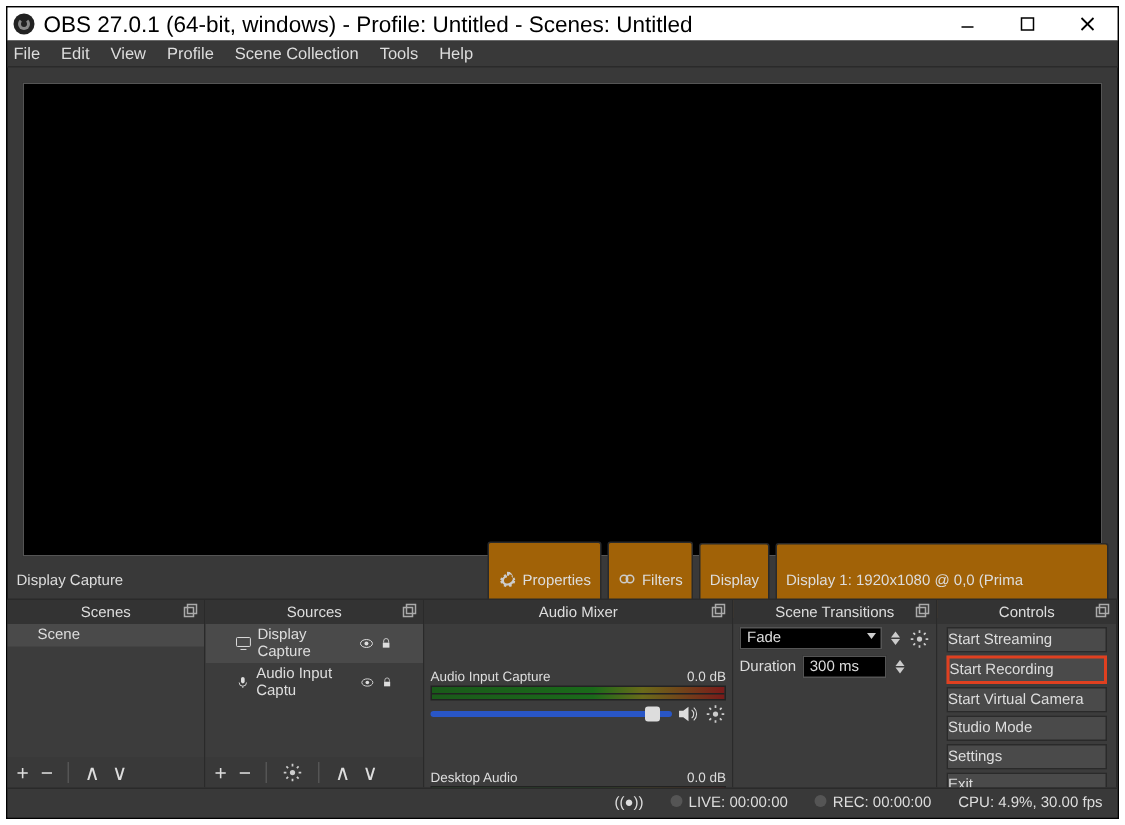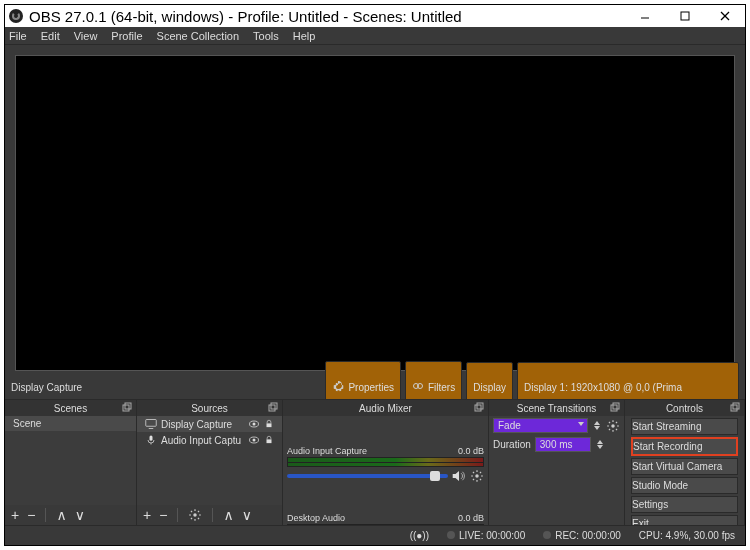--- a/index.html
+++ b/index.html
@@ -24,37 +24,37 @@
 .panel-header { height:16px; background:#333; display:flex; align-items:center; justify-content:center; color:#ddd; font-size:10px; position:relative; }
 .popicon { position:absolute; right:4px; top:2px; width:10px; height:10px; fill:#aaa; }
 .panel-body { flex:1; overflow:hidden; color:#ddd; font-size:10px; background:#3c3c3c; }
 .panel-footer { height:20px; background:#393939; display:flex; align-items:center; gap:8px; padding-left:6px; }
 .fbtn { color:#ddd; font-size:14px; line-height:1; }
 .scenes { width:132px; }
 .sources { width:146px; }
 .mixer { width:206px; }
 .transitions { width:136px; }
 .controls { flex:1; }
-.scene-item,.src-item { padding:2px 8px; background:#4a4a4a; display:flex; align-items:center; gap:4px; }
+.scene-item,.src-item { padding:2px 20px; background:#4a4a4a; display:flex; align-items:center; gap:4px; }
 .scene-item.sel { background:#4a4a4a; }
 .src-item + .src-item { background:#3c3c3c; }
 .src-ico { width:12px; height:12px; }
 .eye { margin-left:auto; width:12px; height:12px; }
 .lock { width:10px; height:10px; }
 .sep { width:1px; height:14px; background:#555; margin:0 2px; }
 .mixer-item { padding:2px 4px 0 4px;margin-top:28px; }
 .mix-top { display:flex; justify-content:space-between; font-size:9px; }
 .meter { height:10px; background:linear-gradient(to right,#1a5a1a 0%,#1a6a1a 55%,#6a6a1a 72%,#7a1a1a 100%); border:1px solid #222; margin-top:1px; position:relative; }
 .meter-split { position:absolute; top:50%; left:0; right:0; border-top:1px solid #222; }
 .slider { display:flex; align-items:center; margin-top:2px; gap:4px; }
 .track { flex:1; height:4px; background:#2956c6; border-radius:2px; position:relative; }
 .thumb { position:absolute; right:8px; top:-3px; width:10px; height:10px; background:#ddd; border-radius:2px; }
 .spk { width:14px; height:12px; }
 .trans-row { display:flex; align-items:center; padding:2px 4px; gap:4px; font-size:10px; color:#ddd; }
-.trans-sel { flex:1; background:#6d28d9; border:1px solid #555; padding:1px 4px; position:relative; }
+.trans-sel { flex:1; background:#000000; border:1px solid #555; padding:1px 4px; position:relative; }
 .caret { position:absolute; right:3px; top:3px; border-left:3px solid transparent; border-right:3px solid transparent; border-top:4px solid #ccc; }
 .updn { width:10px; display:flex; flex-direction:column; align-items:center; gap:1px; }
 .updn div { border-left:3px solid transparent; border-right:3px solid transparent; }
 .updn .u { border-bottom:4px solid #ccc; }
 .updn .d { border-top:4px solid #ccc; }
 .ctrl-btn { margin:2px 6px; background:#4a4a4a; border:1px solid #2a2a2a; text-align:left; padding:2px 0; font-size:10px; color:#ddd; }
 .ctrl-btn.highlight { border:2px solid #e04020; }
 .status { height:20px; background:#393939; display:flex; align-items:center; justify-content:flex-end; gap:18px; padding-right:10px; color:#ddd; font-size:10px; border-top:1px solid #2a2a2a; }
 .dot { width:8px; height:8px; background:#555; border-radius:50%; display:inline-block; margin-right:4px; }
 svg { display:block; }

